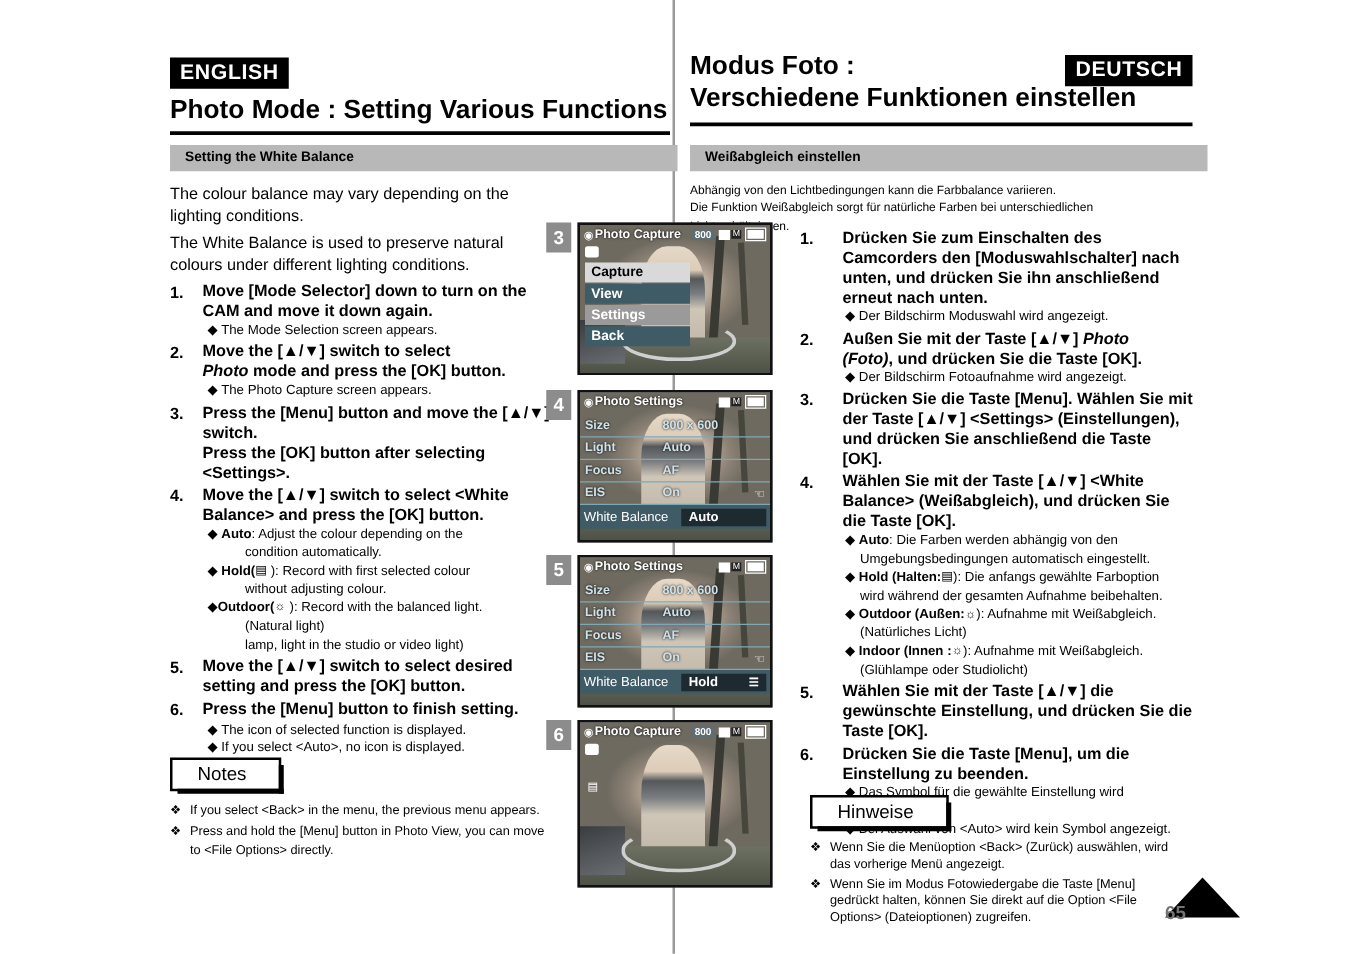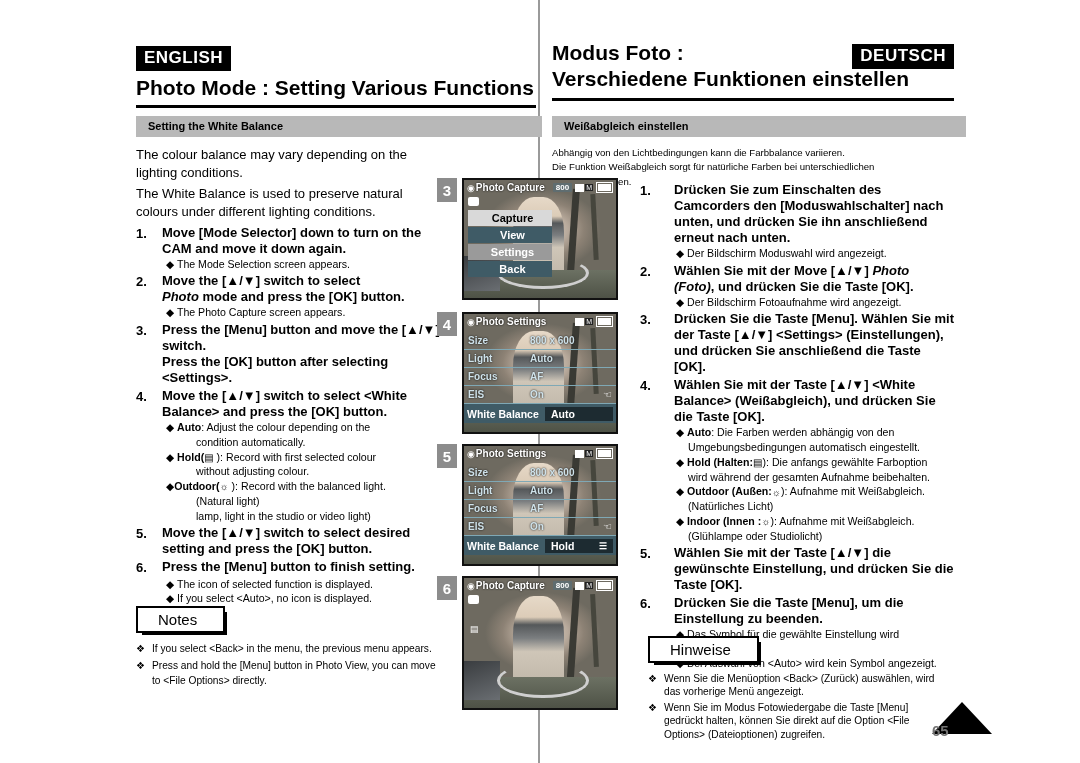--- a/index.html
+++ b/index.html
@@ -96,33 +96,33 @@
   .pix{background:#5f6d70;color:#fff;font-size:8px;font-weight:bold;padding:0 3px;border-radius:1px;margin-right:3px;}
   .card{width:9px;height:8px;background:#fff;margin-right:1px;}
   .mlabel{font-size:7px;color:#fff;background:#222;padding:0 1px;margin-right:3px;}
   .batt{width:15px;height:9px;border:1px solid #fff;position:relative;}
   .batt:after{content:"";position:absolute;left:1px;top:1px;right:1px;bottom:1px;background:#fff;}
 
   .flashicon{position:absolute;left:4px;top:17px;width:11px;height:9px;background:#fff;border-radius:2px;}
 
   
   .menu{position:absolute;left:4px;top:30px;width:84px;}
-  .menu .mi{height:16px;line-height:16px;color:#fff;font-weight:bold;font-size:11px;padding-left:5px;margin-bottom:1px;text-align:center;}
+  .menu .mi{height:16px;line-height:16px;color:#fff;font-weight:bold;font-size:11px;padding-left:5px;margin-bottom:1px;}
   .mi.sel{background:#d9d9d9;color:#000;}
   .mi.norm{background:#3f5b66;}
   .mi.gray{background:#9a9a9a;color:#fff;}
 
   
   .setrows{position:absolute;left:0;top:18px;width:100%;}
   .setrow{display:flex;align-items:center;height:18px;border-bottom:1px solid #7fa8b5;padding:0 4px;box-sizing:border-box;}
   .setrow .lbl{width:62px;font-size:10px;font-weight:bold;color:#cfe2ea;text-shadow:0 0 2px #000;}
   .setrow .val{font-size:10px;font-weight:bold;color:#cfe2ea;text-shadow:0 0 2px #000;}
   .setrow .hand{margin-left:auto;font-size:10px;color:#fff;}
   .wbrow{display:flex;align-items:center;height:19px;padding:0 3px;box-sizing:border-box;background:#3f5b66;}
-  .wbrow .lbl{font-size:10.5px;font-weight:bold;color:#fff;width:78px;}
+  .wbrow .lbl{font-size:10.5px;font-weight:normal;color:#fff;width:78px;}
   .wbrow .valbox{background:#1d2b31;color:#fff;font-size:10.5px;font-weight:bold;padding:1px 6px;flex:1;display:flex;align-items:center;}
   .wbrow .valbox .wicon{margin-left:auto;font-size:9px;}
 
   
   .chip{position:absolute;width:20px;height:24px;background:#8c8c8c;color:#fff;
         font-size:15px;font-weight:bold;display:flex;align-items:center;justify-content:center;}
 
   
   .pagenum{position:absolute;left:932px;top:702px;width:0;height:0;
      border-left:30px solid transparent;border-right:30px solid transparent;border-bottom:32px solid #000;}
@@ -221,21 +221,21 @@
 
   <div class="col-right" style="top:180px;">
     <div class="step step-r">
       <span class="num">1.</span>
       <span class="txt">Drücken Sie zum Einschalten des Camcorders den [Moduswahlschalter] nach unten, und drücken Sie ihn anschließend erneut nach unten.</span>
     </div>
     <div class="sub-r">◆ <span>Der Bildschirm Moduswahl wird angezeigt.</span></div>
 
     <div class="step step-r">
       <span class="num">2.</span>
-      <span class="txt"><span>Wählen Sie mit der Move [▲/▼] </span><span class="ital">Photo</span><br><span class="ital">(Foto)</span><span>, und drücken Sie die Taste [OK].</span></span>
+      <span class="txt"><span>Außen Sie mit der Taste [▲/▼] </span><span class="ital">Photo</span><br><span class="ital">(Foto)</span><span>, und drücken Sie die Taste [OK].</span></span>
     </div>
     <div class="sub-r">◆ <span>Der Bildschirm Fotoaufnahme wird angezeigt.</span></div>
 
     <div class="step step-r">
       <span class="num">3.</span>
       <span class="txt">Drücken Sie die Taste [Menu]. Wählen Sie mit der Taste [▲/▼] &lt;Settings&gt; (Einstellungen), und drücken Sie anschließend die Taste [OK].</span>
     </div>
 
     <div class="step step-r">
       <span class="num">4.</span>

